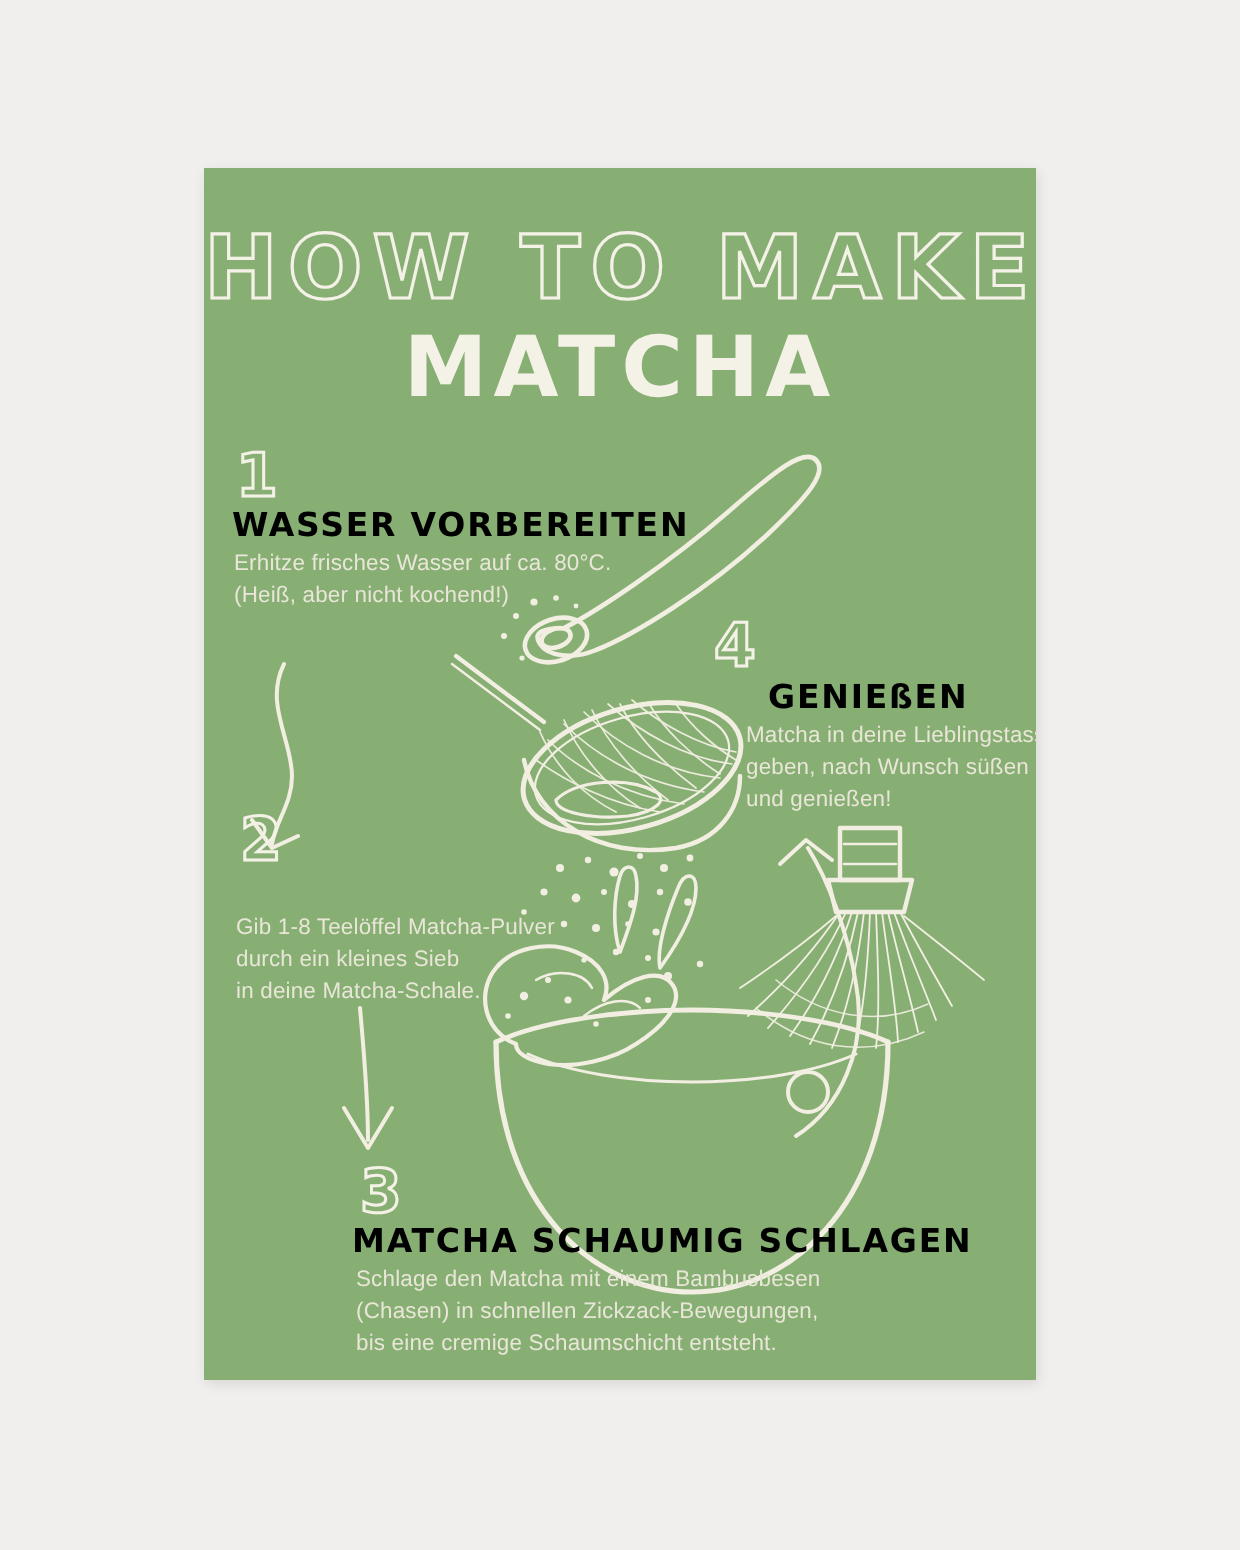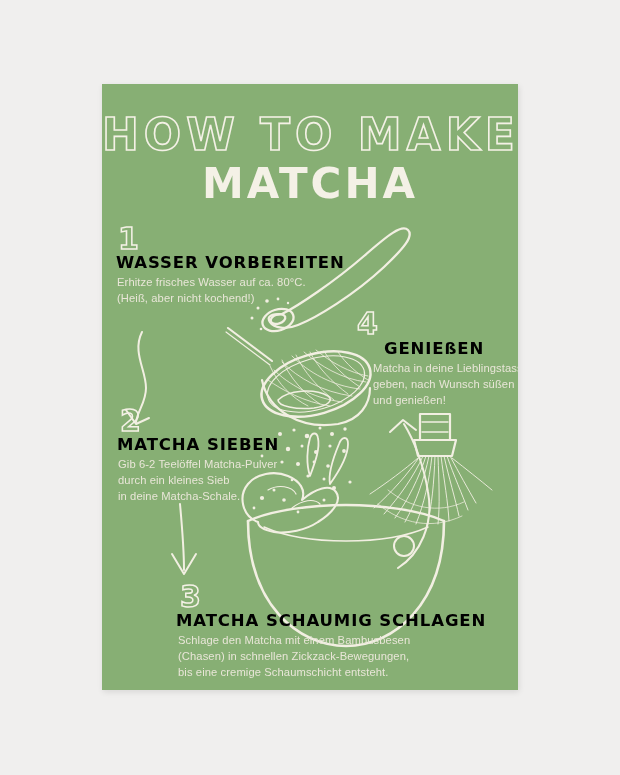--- a/index.html
+++ b/index.html
@@ -280,22 +280,21 @@
 
     <div class="txt" id="title-sub">MATCHA</div>
     <div class="txt" id="title-main">HOW TO MAKE</div>
 
     <div class="txt step-num" id="s1-num">1</div>
     <div class="txt step-head" id="s1-head">WASSER VORBEREITEN</div>
     <div class="txt step-body" id="s1-body">Erhitze frisches Wasser auf ca. 80°C.
 (Heiß, aber nicht kochend!)</div>
 
     <div class="txt step-num" id="s2-num">2</div>
-    <div class="txt step-head" id="s2-head">MATCHA SIEBEN</div>
-    <div class="txt step-body" id="s2-body">Gib 6-2 Teelöffel Matcha-Pulver
+    <div class="txt step-body" id="s2-body">Gib 1-8 Teelöffel Matcha-Pulver
 durch ein kleines Sieb
 in deine Matcha-Schale.</div>
 
     <div class="txt step-num" id="s3-num">3</div>
     <div class="txt step-body" id="s3-body">Schlage den Matcha mit einem Bambusbesen
 (Chasen) in schnellen Zickzack-Bewegungen,
 bis eine cremige Schaumschicht entsteht.</div>
     <div class="txt step-head" id="s3-head">MATCHA SCHAUMIG SCHLAGEN</div>
 
     <div class="txt step-num" id="s4-num">4</div>

